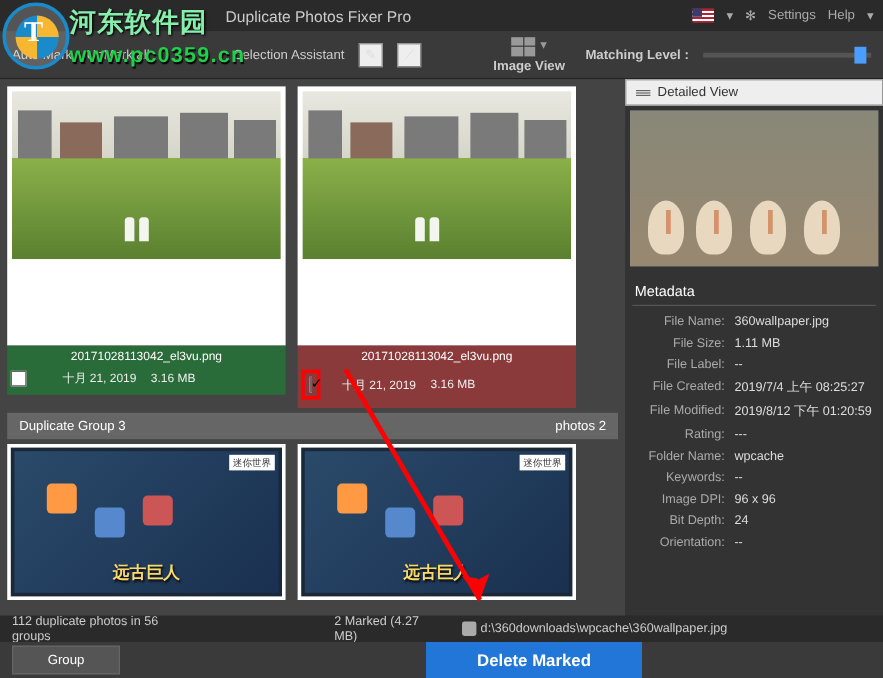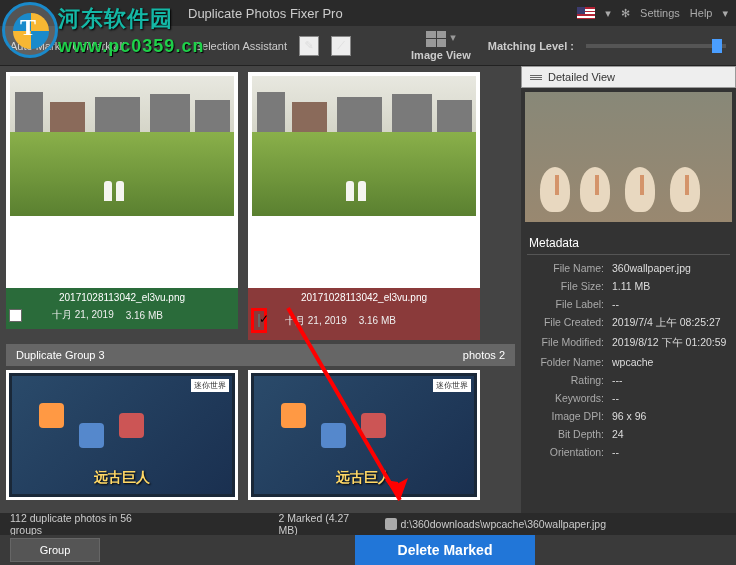--- a/index.html
+++ b/index.html
@@ -76,21 +76,21 @@
 .statusbar .path{display:flex;align-items:center;gap:4px;margin-left:auto;margin-right:120px;}
 .disk-icon{width:12px;height:12px;background:#aaa;border-radius:2px;}
 .footer{position:absolute;bottom:0;left:0;right:0;height:30px;background:#3a3a3a;display:flex;align-items:center;}
 .btn-back{width:90px;height:24px;background:#555;color:#fff;display:flex;align-items:center;justify-content:center;margin-left:10px;border:1px solid #666;}
 .btn-delete{width:180px;height:30px;background:#2176d8;color:#fff;display:flex;align-items:center;justify-content:center;font-size:14px;font-weight:bold;margin-left:255px;}
 .arrow{position:absolute;top:300px;left:280px;width:140px;height:220px;pointer-events:none;z-index:10;}
 .wm-logo{position:absolute;top:0;left:0;width:62px;height:62px;z-index:20;}
 .wm-circle{width:56px;height:56px;border-radius:50%;border:3px solid #1a8acb;position:absolute;top:2px;left:2px;background:rgba(255,255,255,.2);}
 .wm-inner{width:36px;height:36px;position:absolute;top:13px;left:13px;background:conic-gradient(#f7b733 0 90deg,#1a8acb 90deg 180deg,#f7b733 180deg 270deg,#1a8acb 270deg);border-radius:50%;}
 .wm-letter{position:absolute;top:14px;left:20px;color:#fff;font-size:24px;font-weight:bold;font-family:serif;}
-.wm-text1{position:absolute;top:4px;left:58px;color:#14b8a6;font-size:22px;font-weight:bold;letter-spacing:1px;text-shadow:1px 1px 2px #000;}
+.wm-text1{position:absolute;top:4px;left:58px;color:#86efac;font-size:22px;font-weight:bold;letter-spacing:1px;text-shadow:1px 1px 2px #000;}
 .wm-text2{position:absolute;top:36px;left:58px;color:#1fd04a;font-size:18px;font-weight:bold;letter-spacing:1px;text-shadow:1px 1px 1px #000;}
 </style>
 </head>
 <body>
 
 <div class="titlebar">
   <span class="title">Duplicate Photos Fixer Pro</span>
   <div class="right">
     <span class="flag"></span>
     <span>▾</span>
@@ -258,26 +258,26 @@
           </div>
           <div class="meta-row">
             <span class="meta-label">File Created:</span>
             <span class="meta-val">2019/7/4 上午 08:25:27</span>
           </div>
           <div class="meta-row">
             <span class="meta-label">File Modified:</span>
             <span class="meta-val">2019/8/12 下午 01:20:59</span>
           </div>
           <div class="meta-row">
+            <span class="meta-label">Rating:</span>
+            <span class="meta-val">---</span>
+          </div>
+          <div class="meta-row">
             <span class="meta-label">Folder Name:</span>
             <span class="meta-val">wpcache</span>
-          </div>
-          <div class="meta-row">
-            <span class="meta-label">Rating:</span>
-            <span class="meta-val">---</span>
           </div>
           <div class="meta-row">
             <span class="meta-label">Keywords:</span>
             <span class="meta-val">--</span>
           </div>
           <div class="meta-row">
             <span class="meta-label">Image DPI:</span>
             <span class="meta-val">96 x 96</span>
           </div>
           <div class="meta-row">

